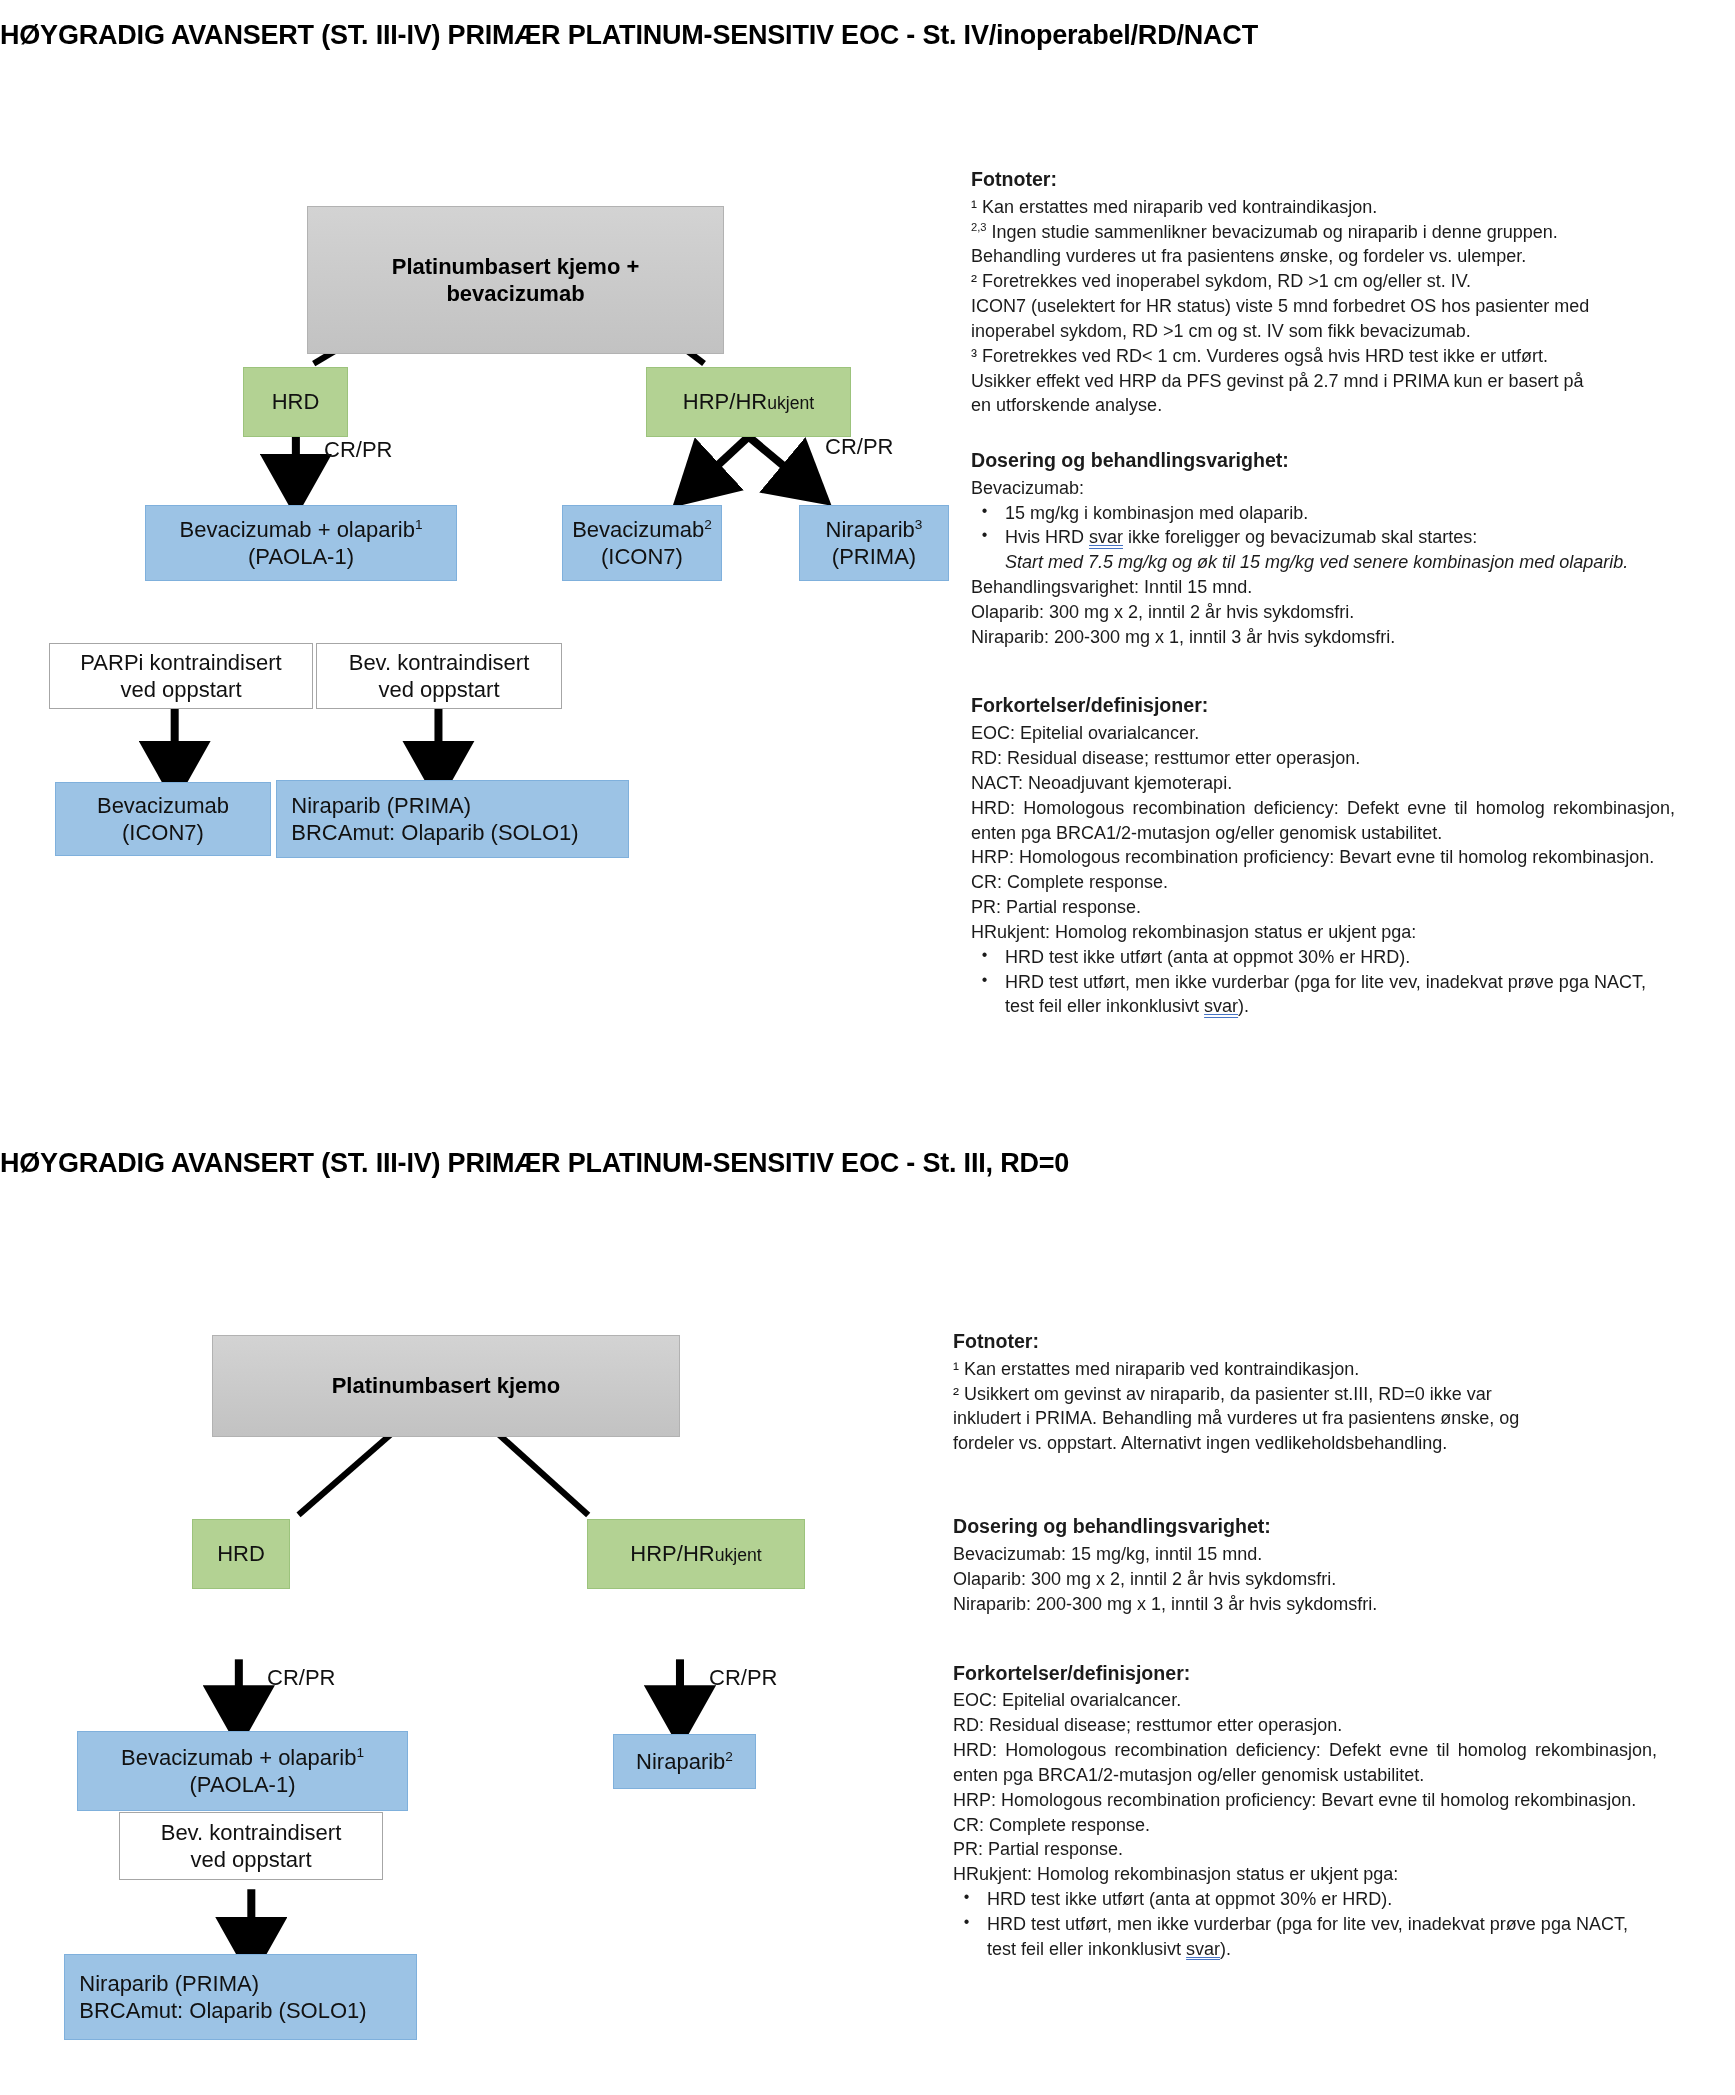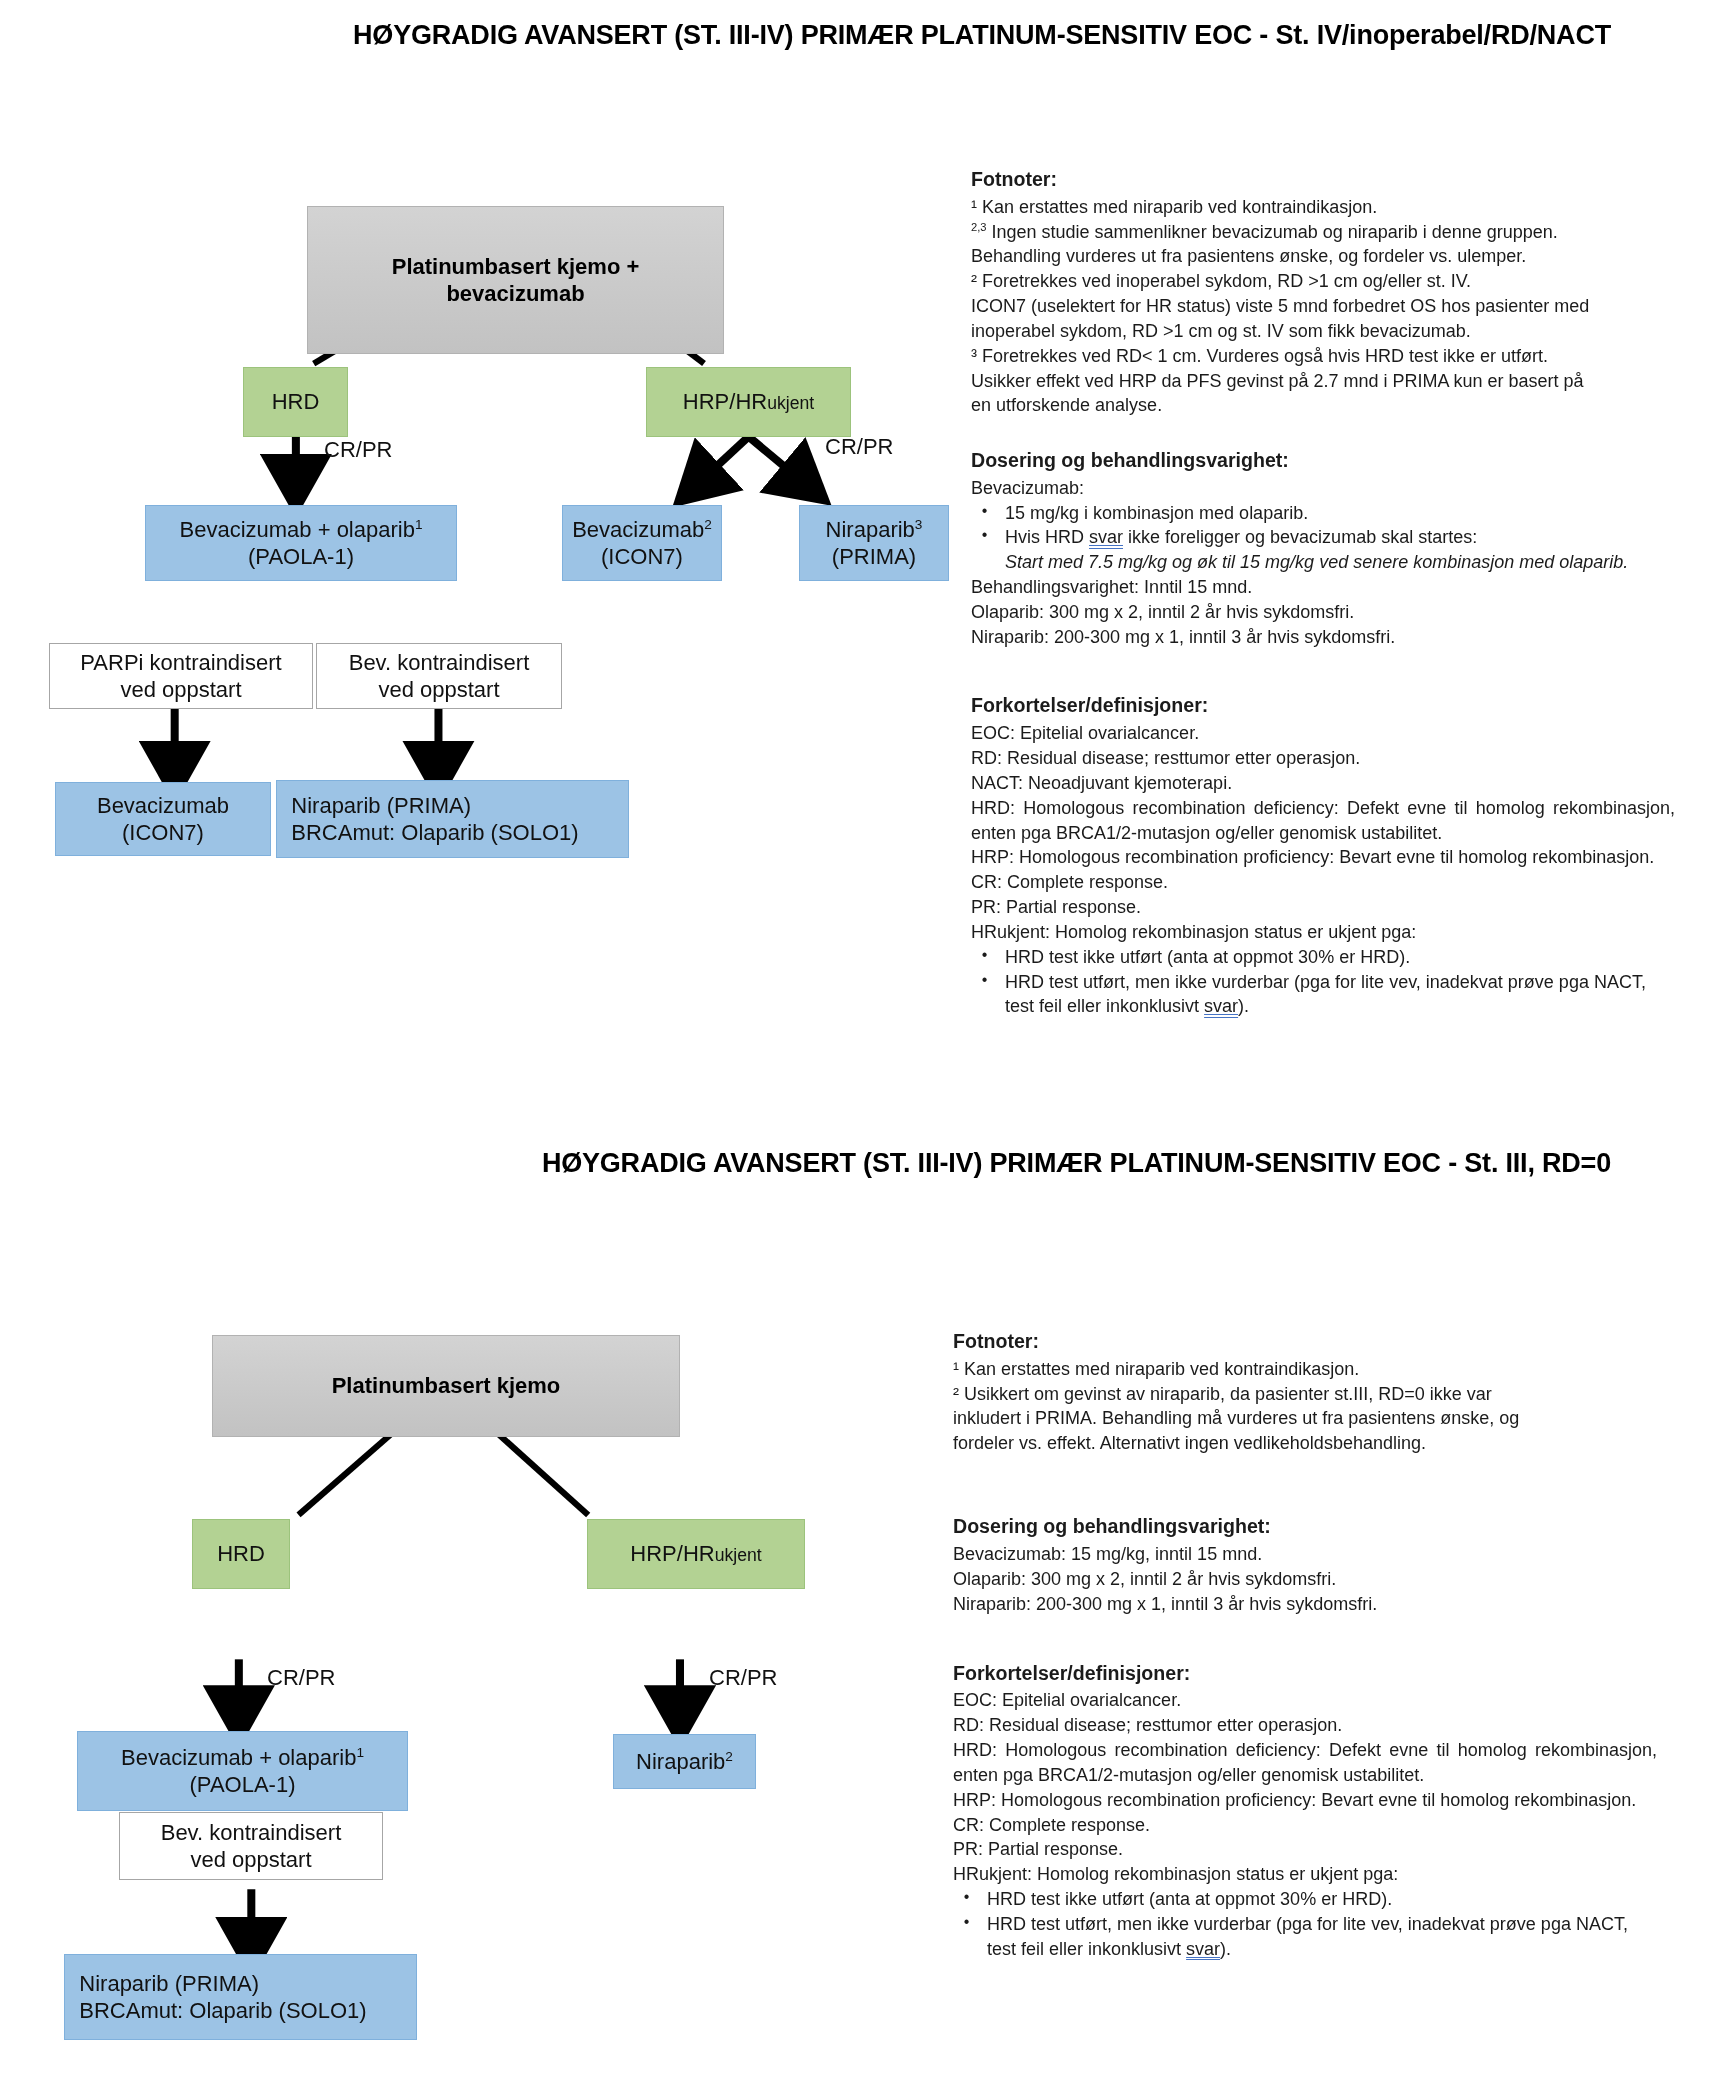--- a/index.html
+++ b/index.html
@@ -12,21 +12,21 @@
     font-family: "Liberation Sans", sans-serif;
     color: #0d0d0d;
     position: relative;
     overflow: hidden;
   }
 
   
   .section-title {
     position: absolute;
     left: 0; width: 1611px;
-    text-align: right;
+    text-align: left;
     font-weight: bold;
     font-size: 27px;
     letter-spacing: -0.2px;
     color: #000000;
     white-space: nowrap;
   }
   #title-1 { top: 19.6px; }
   #title-2 { top: 1148px; }
 
   
@@ -303,21 +303,21 @@
     <span class="lbl">Niraparib (PRIMA)</span>
     <span class="lbl2">BRCAmut: Olaparib (SOLO1)</span>
   </div>
 </div>
 
 <div class="panel" style="left:953px; top:1328px; width:704px;">
   <span class="hd">Fotnoter:</span>
   <p>¹ Kan erstattes med niraparib ved kontraindikasjon.</p>
   <p>² Usikkert om gevinst av niraparib, da pasienter st.III, RD=0 ikke var</p>
   <p>inkludert i PRIMA. Behandling må vurderes ut fra pasientens ønske, og</p>
-  <p>fordeler vs. effekt. Alternativt ingen vedlikeholdsbehandling.</p>
+  <p>fordeler vs. oppstart. Alternativt ingen vedlikeholdsbehandling.</p>
 
   <div class="gap"></div>
   <div class="gap"></div>
   <div class="gap"></div>
   <div class="gap"></div>
 
   <span class="hd">Dosering og behandlingsvarighet:</span>
   <p>Bevacizumab: 15 mg/kg, inntil 15 mnd.</p>
   <p>Olaparib: 300 mg x 2, inntil 2 år hvis sykdomsfri.</p>
   <p>Niraparib: 200-300 mg x 1, inntil 3 år hvis sykdomsfri.</p>

